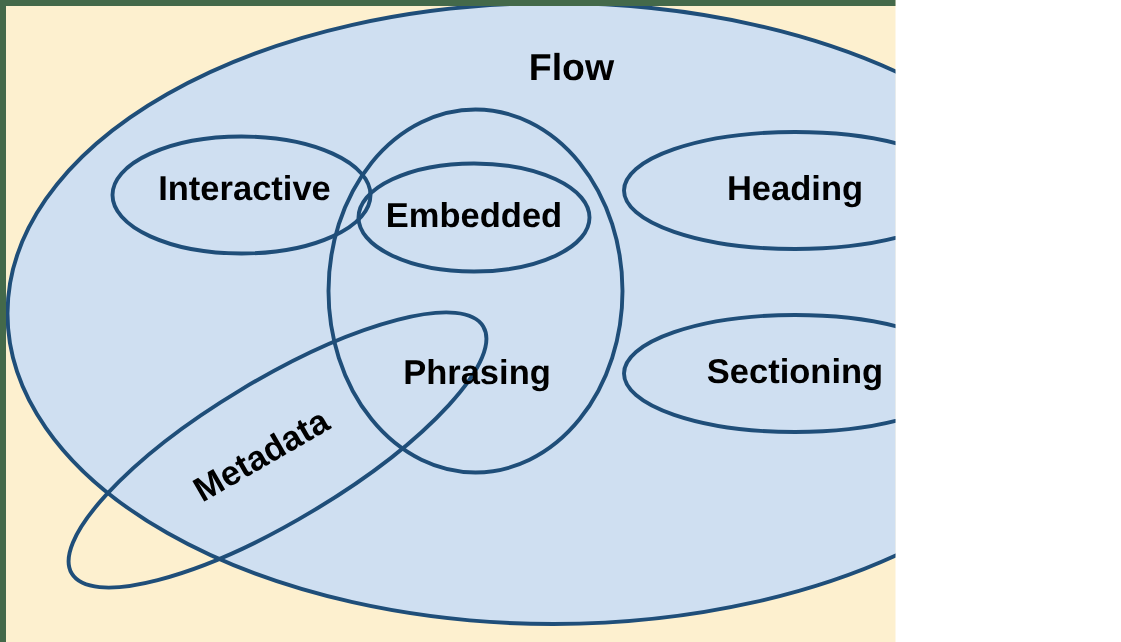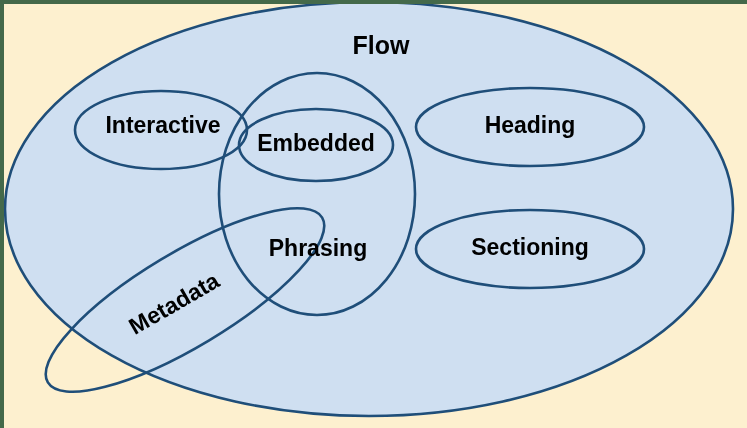--- a/index.html
+++ b/index.html
@@ -2,21 +2,21 @@
 <html><head>
 <meta charset="utf-8">
 <style>
   html, body {
     margin: 0;
     padding: 0;
     background: #ffffff;
   }
   #canvas {
     position: relative;
-    width: 747px;
+    width: 597px;
     height: 428px;
     overflow: hidden;
     font-family: "Liberation Sans", sans-serif;
   }
   #venn-svg {
     display: block;
     width: 747px;
     height: 428px;
   }
   .ellipse-shape {

